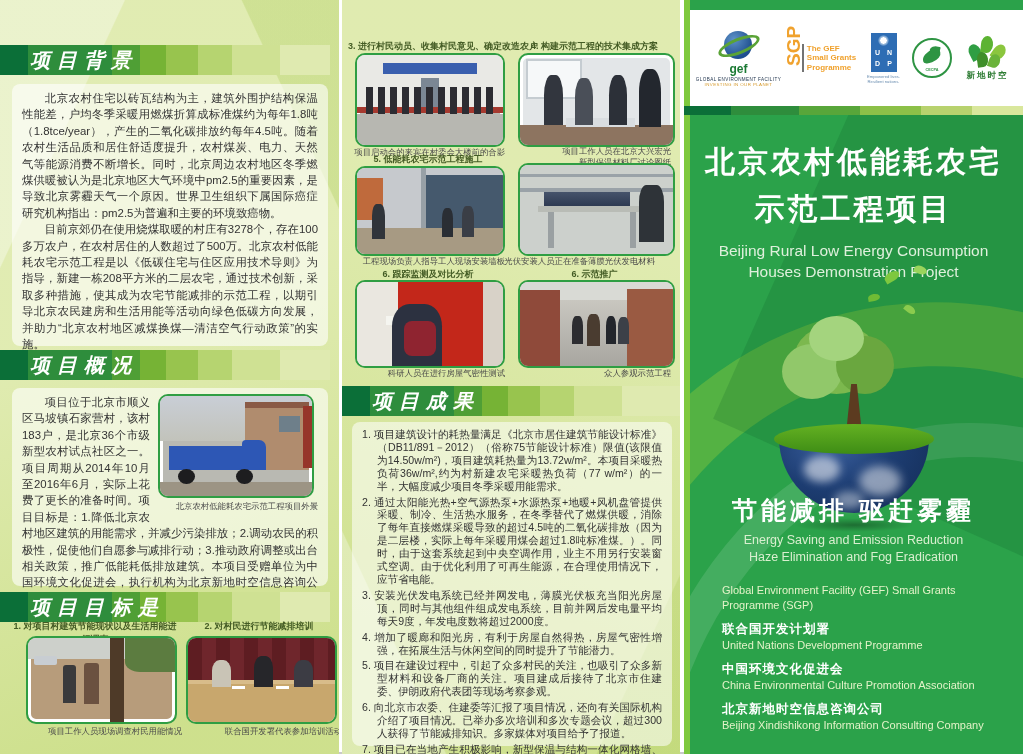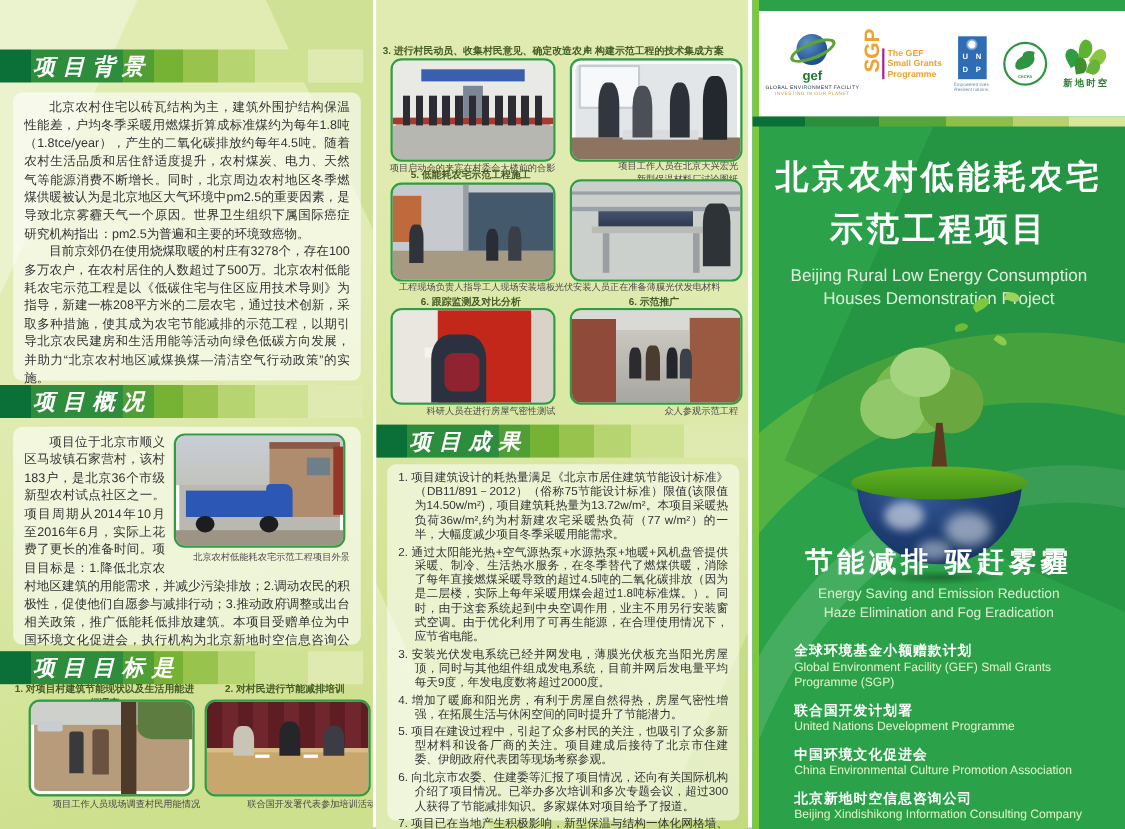--- a/index.html
+++ b/index.html
@@ -212,21 +212,21 @@
           <i class="deco" style="left:5px;top:2px;width:28px;height:28px;border-radius:50%;background:radial-gradient(circle at 35% 30%,#5e92c8,#1f4f8f 70%)"></i>
           <i class="deco" style="left:-2px;top:9px;width:44px;height:16px;border:3px solid #5aa336;border-radius:50%;box-sizing:border-box;transform:rotate(-22deg)"></i>
         </div>
         <div style="color:#1c7a34;font-weight:bold;font-size:12px;line-height:12px">gef</div>
         <div style="font-size:4.6px;color:#23364f;letter-spacing:.4px;margin-top:2px">GLOBAL ENVIRONMENT FACILITY</div>
         <div style="font-size:4.4px;color:#d69a2d;letter-spacing:.4px">INVESTING IN OUR PLANET</div>
       </div>
 
       <div class="logo" style="flex-direction:row;width:76px">
         <div style="color:#f0a22e;font-weight:bold;font-size:19px;transform:rotate(-90deg);width:16px">SGP</div>
-        <div style="color:#f0a22e;font-weight:bold;font-size:8px;line-height:9.5px;border-left:2px solid #a21caf;padding-left:3px">
+        <div style="color:#f0a22e;font-weight:bold;font-size:8px;line-height:9.5px;border-left:2px solid #737373;padding-left:3px">
           <div>The GEF</div>
           <div>Small Grants</div>
           <div>Programme</div>
         </div>
       </div>
 
       <div class="logo" style="width:46px">
         <div style="width:26px;background:#2e6db4;padding:2px 0 3px;display:flex;flex-direction:column;align-items:center">
           <i class="deco" style="position:static;width:11px;height:11px;border-radius:50%;background:radial-gradient(circle,#fff 40%,#bcd3ea 41%,#2e6db4 75%)"></i>
           <div style="display:grid;grid-template-columns:11px 11px;gap:1px;margin-top:2px;color:#fff;font-weight:bold;font-size:7px;text-align:center;line-height:10px">
@@ -293,21 +293,20 @@
     </div>
 
     <div class="rp-text" style="top:494px;font-size:25px;font-weight:bold;letter-spacing:4px">节能减排  驱赶雾霾</div>
     <div class="rp-text" style="top:532px;font-size:12.5px;line-height:17px;color:#d9efcf">
       <div>Energy Saving and Emission Reduction</div>
       <div>Haze Elimination and Fog Eradication</div>
     </div>
 
     <div style="position:absolute;left:38px;top:583px;width:290px">
       <div class="org">
-        <div class="cn">全球环境基金小额赠款计划</div>
         <div class="en">Global Environment Facility (GEF) Small Grants Programme (SGP)</div>
       </div>
       <div class="org">
         <div class="cn">联合国开发计划署</div>
         <div class="en">United Nations Development Programme</div>
       </div>
       <div class="org">
         <div class="cn">中国环境文化促进会</div>
         <div class="en">China Environmental Culture Promotion Association</div>
       </div>

